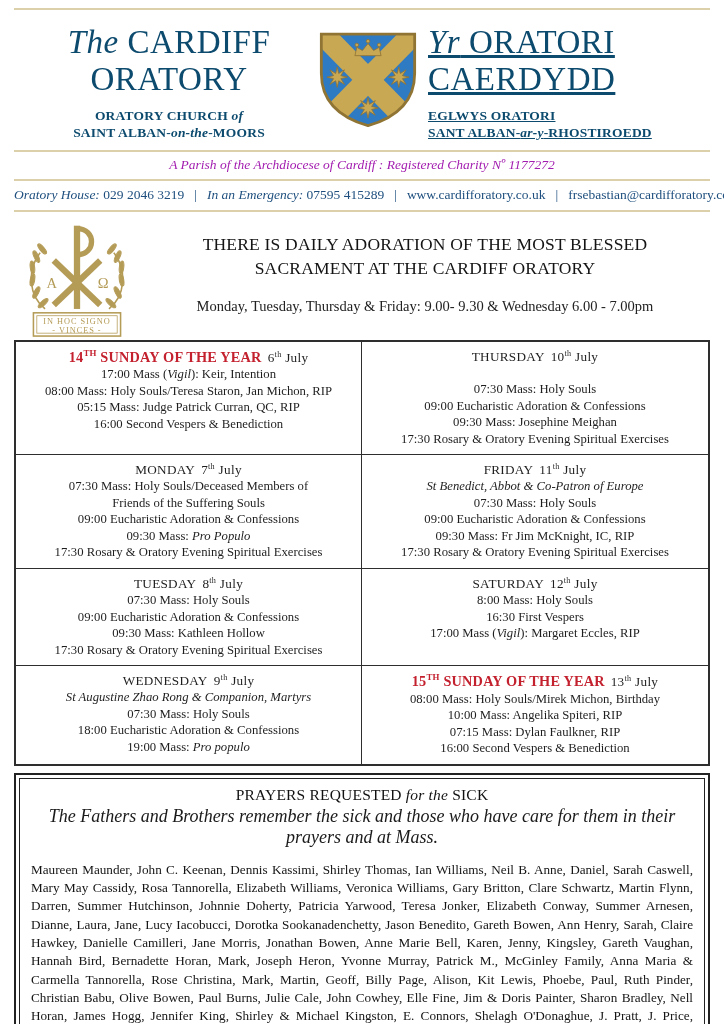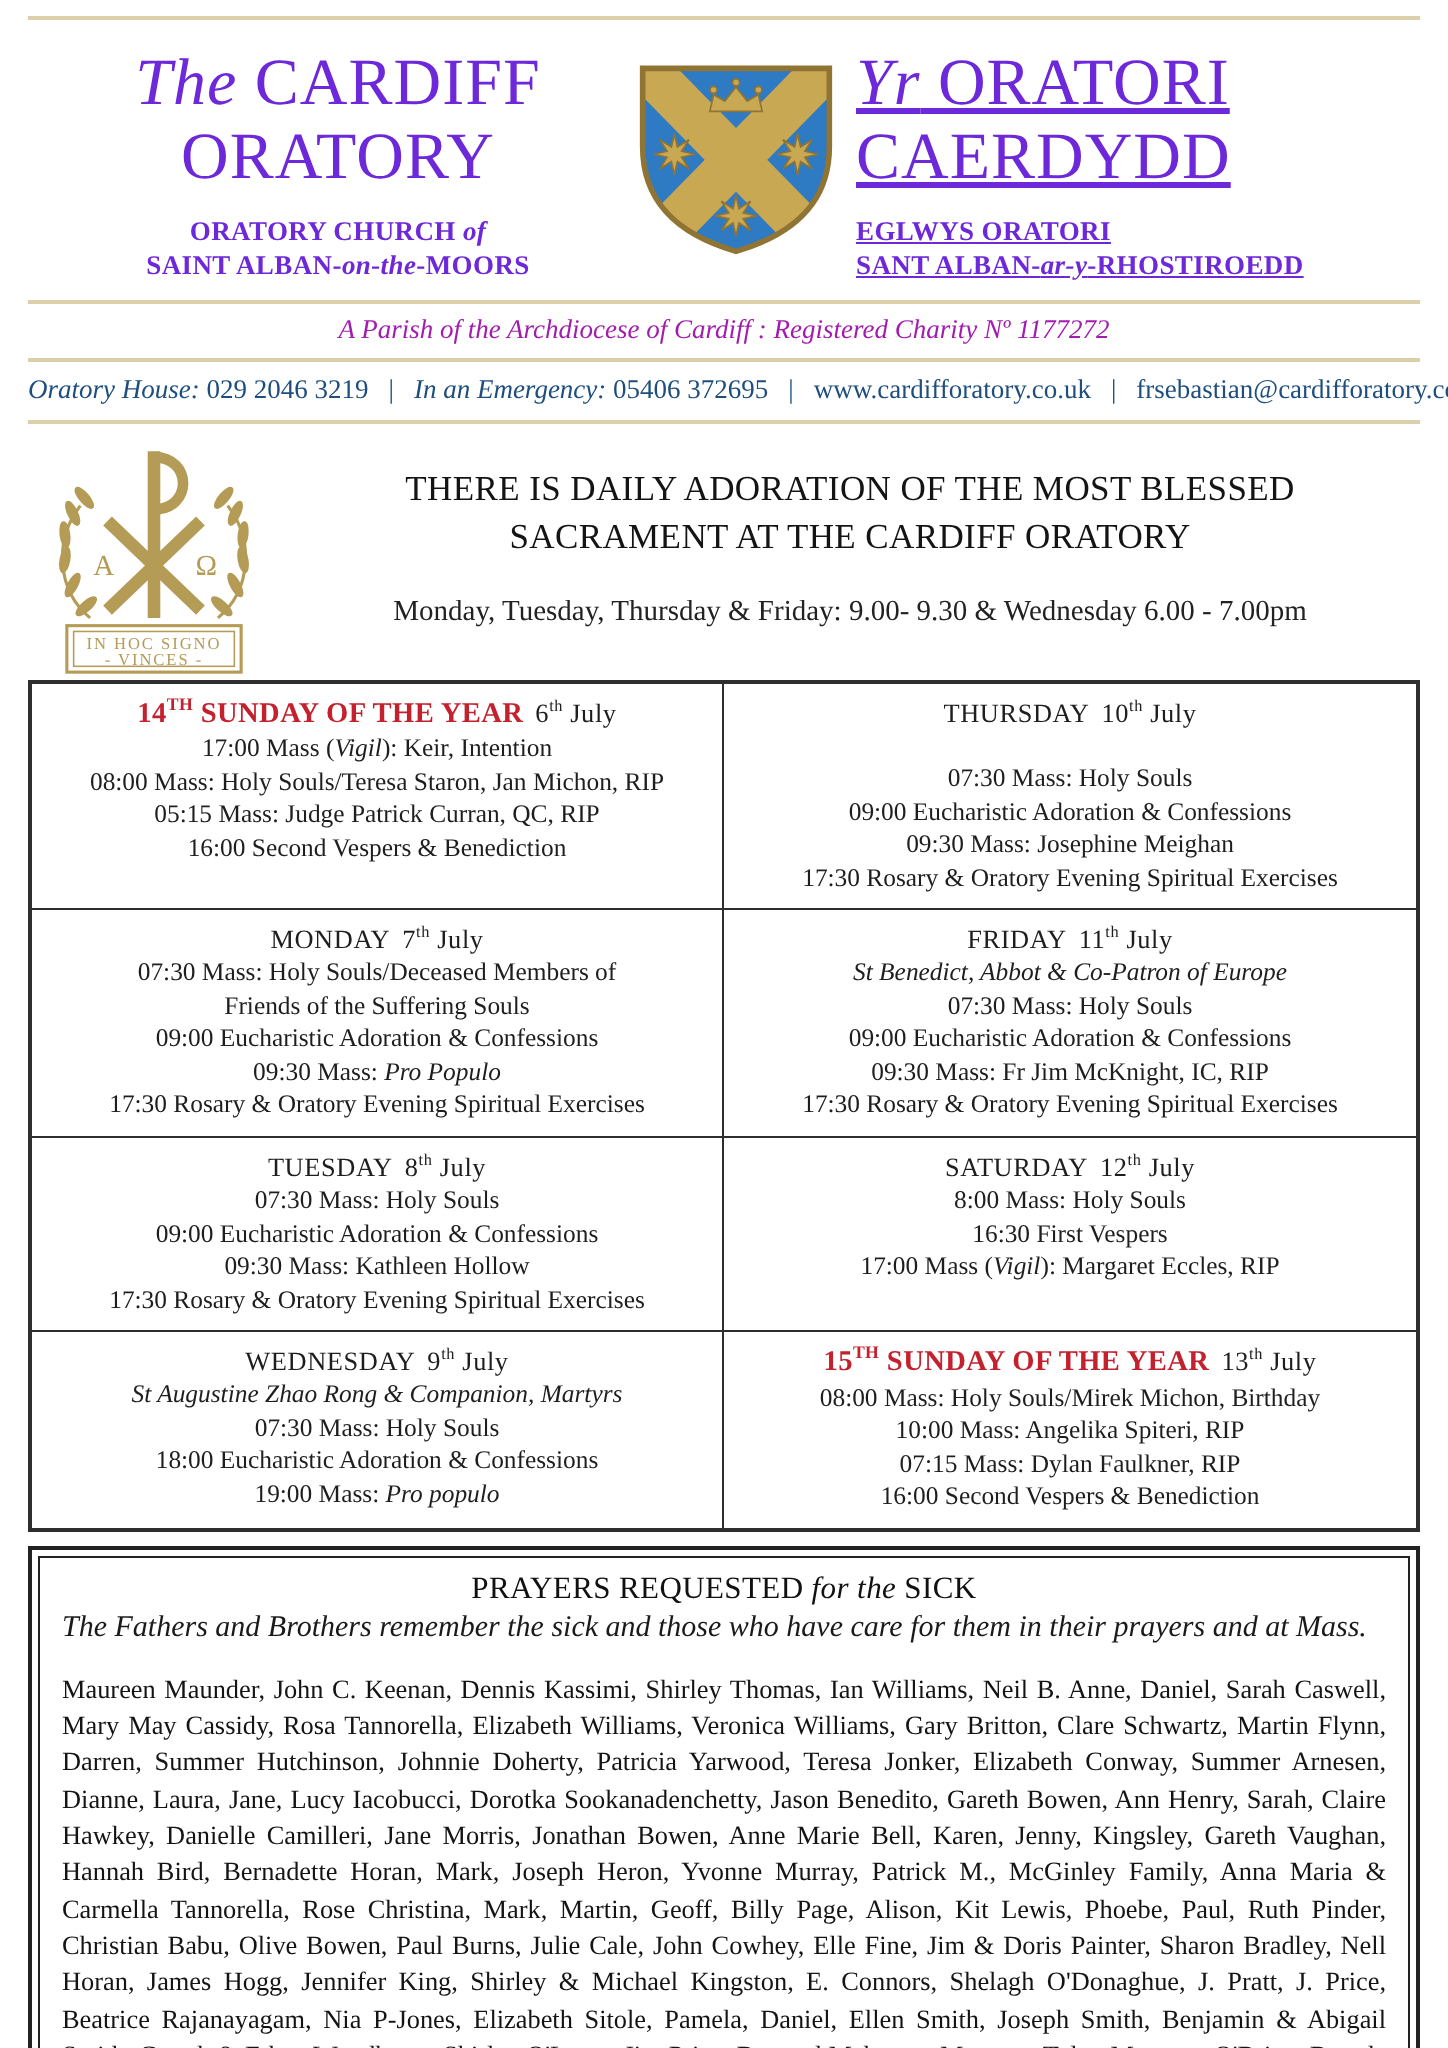--- a/index.html
+++ b/index.html
@@ -6,21 +6,21 @@
   html,body { background:#ffffff; }
   body {
     width:724px; height:1024px; overflow:hidden;
     font-family:"Liberation Serif", serif; color:#1e1e1e;
   }
   .page { width:724px; height:1024px; padding:8px 14px 0; position:relative; background:#fff; }
   .rule { border-top:2px solid #DCD0AA; height:0; }
 
   
   .masthead { display:flex; justify-content:space-between; align-items:flex-start; padding:14px 6px 8px 16px; }
-  .mast-col { color:#6d28d9; }
+  .mast-col { color:#0c4a6e; }
   .mast-left { width:278px; text-align:center; }
   .mast-right { width:276px; text-align:left;text-decoration:underline; }
   .mast-title { font-size:33px; line-height:1.12; letter-spacing:0.5px; white-space:nowrap; }
   .mast-title em { font-style:italic; }
   .mast-sub { font-weight:bold; font-size:13.5px; line-height:1.25; margin-top:2px; letter-spacing:0.2px; white-space:nowrap; }
   .mast-sub em { font-style:italic; font-weight:bold; }
   .mast-left .mast-sub { margin-top:10px; }
   .mast-right .mast-sub { margin-top:10px; }
   .shield-wrap { padding-top:2px; }
 
@@ -45,21 +45,21 @@
   .day-red { color:#C4212F; font-weight:bold; font-size:14.3px; letter-spacing:0.2px; }
   .date { margin-left:6px;margin-top:12px; }
   .feast { font-style:italic; }
   sup { font-size:0.62em; line-height:0; }
   em { font-style:italic; }
 
   
   .prayers-outer { margin-top:7px; border:2px solid #222; padding:3px; }
   .prayers-inner { border:1px solid #222; padding:7px 11px 9px; }
   .prayers-title { text-align:center; font-size:15.5px; color:#111; letter-spacing:0.2px; }
-  .prayers-sub { font-style:italic; font-size:15px; margin-top:2px; color:#1a1a1a; }
+  .prayers-sub { text-align:center; font-style:italic; font-size:18px; margin-top:2px; color:#1a1a1a; }
   .prayers-names { margin-top:13px; text-align:justify; font-size:13.2px; line-height:1.39; color:#141414; }
 </style>
 </head>
 <body>
 
 <div class="page">
 
   <div class="rule"></div>
 
   <div class="masthead">
@@ -102,21 +102,21 @@
       <div class="mast-title"><em>Yr</em> ORATORI</div>
       <div class="mast-title">CAERDYDD</div>
       <div class="mast-sub">EGLWYS ORATORI</div>
       <div class="mast-sub" style="margin-top:0">SANT ALBAN-<em>ar-y</em>-RHOSTIROEDD</div>
     </div>
   </div>
 
   <div class="rule"></div>
   <div class="parish-line">A Parish of the Archdiocese of Cardiff : Registered Charity Nº 1177272</div>
   <div class="rule"></div>
-  <div class="contact-line"><span><span class="clabel">Oratory House:</span> <span>029 2046 3219</span></span><span class="sep">|</span><span><span class="clabel">In an Emergency:</span> <span>05406 372695</span></span><span class="sep">|</span><span><span>www.cardifforatory.co.uk</span></span><span class="sep">|</span><span><span>frsebastian@cardifforatory.co.uk</span></span></div>
+  <div class="contact-line"><span><span class="clabel">Oratory House:</span> <span>029 2046 3219</span></span><span class="sep">|</span><span><span class="clabel">In an Emergency:</span> <span>07595 415289</span></span><span class="sep">|</span><span><span>www.cardifforatory.co.uk</span></span><span class="sep">|</span><span><span>frsebastian@cardifforatory.co.uk</span></span></div>
   <div class="rule"></div>
 
   <div class="adoration">
     <svg width="126" height="122" viewBox="0 0 130 126">
       <g id="branchL" stroke="#B49B56" fill="#B49B56">
         <path d="M32,96 C15,82 13,56 27,38" fill="none" stroke-width="1.6"></path>
         <ellipse cx="30" cy="90" rx="6.5" ry="2.3" transform="rotate(-42 30 90)"></ellipse>
         <ellipse cx="23" cy="79" rx="6.5" ry="2.3" transform="rotate(-62 23 79)"></ellipse>
         <ellipse cx="19" cy="66" rx="6.5" ry="2.3" transform="rotate(-80 19 66)"></ellipse>
         <ellipse cx="19" cy="53" rx="6.5" ry="2.3" transform="rotate(-97 19 53)"></ellipse>

